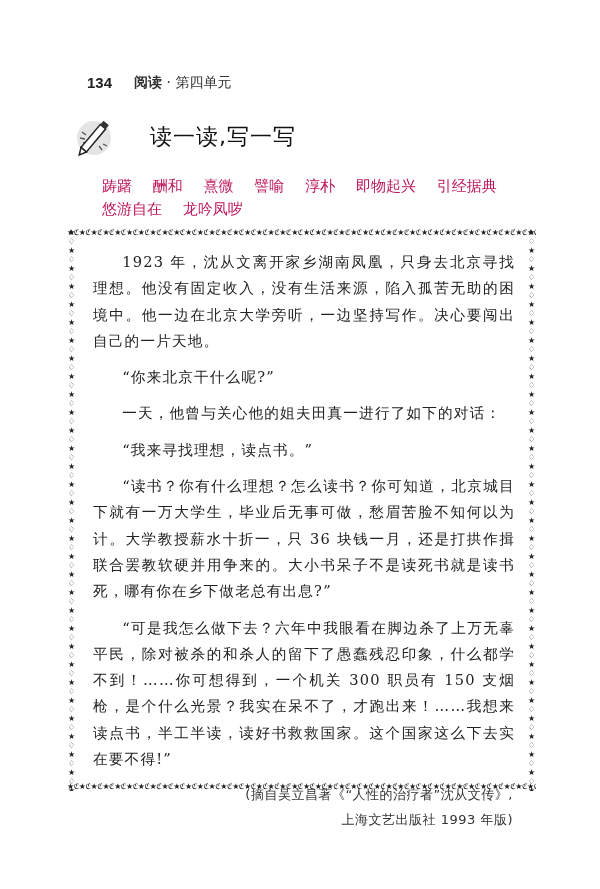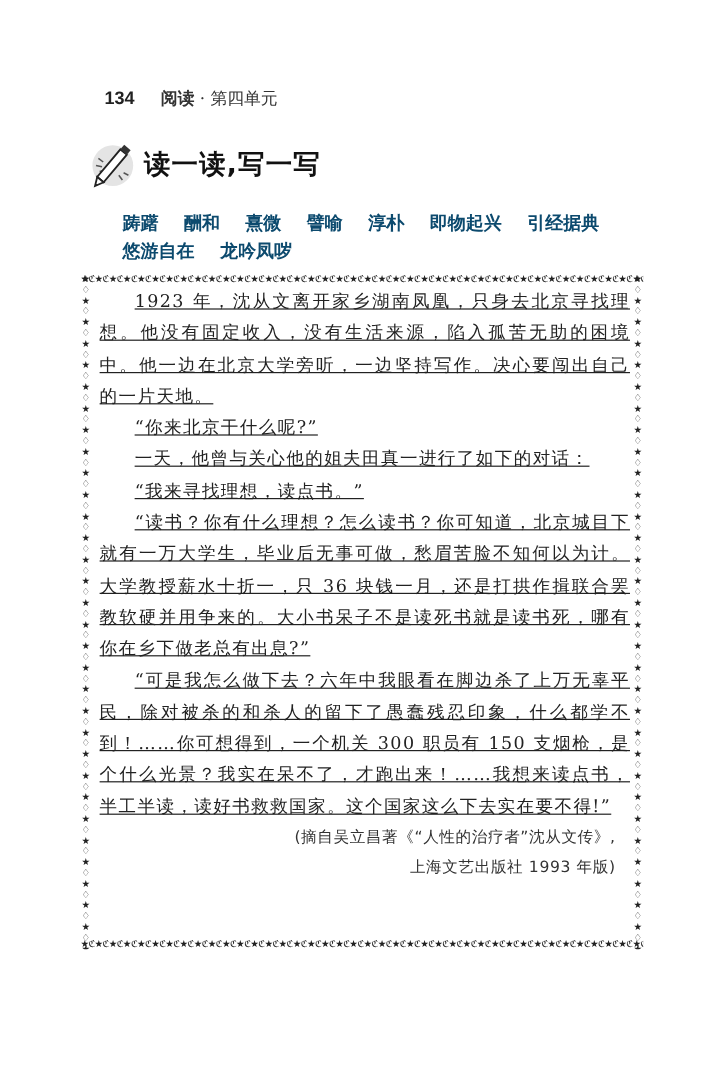--- a/index.html
+++ b/index.html
@@ -6,32 +6,32 @@
     body {
       width: 600px; height: 889px; background: #ffffff; position: relative; overflow: hidden;
       font-family: "DejaVu Serif", "Liberation Serif", serif; color: #1a1a1a;
     }
     .header { position: absolute; top: 74px; left: 87px; display: flex; align-items: flex-start; }
     .page-num { font-family: "Liberation Sans", "DejaVu Sans", sans-serif; font-size: 15px; font-weight: bold; color: #222; }
     .running-head { margin-left: 22px; font-size: 14px; color: #333; }
     .running-head .bold { font-weight: bold; font-family: "DejaVu Sans", sans-serif; }
     .section-title-row { position: absolute; top: 112px; left: 70px; display: flex; align-items: center; }
     .pencil { width: 50px; height: 50px; }
-    .section-title { font-family: "DejaVu Sans", sans-serif; font-weight: bold; font-size: 22px; letter-spacing: 1px; color: #111; }
-    .vocab { position: absolute; top: 175px; left: 102px; width: 440px; font-size: 15px; font-weight: bold; line-height: 23px; color: #0c4a6e; }
+    .section-title { margin-left: 30px; font-family: "DejaVu Sans", sans-serif; font-weight: normal; font-size: 22px; letter-spacing: 1px; color: #111; }
+    .vocab { position: absolute; top: 175px; left: 102px; width: 440px; font-size: 15px; font-weight: normal; line-height: 23px; color: #be185d; }
     .vocab span { margin-right: 16px; white-space: nowrap; }
     .frame { position: absolute; left: 67px; top: 228px; width: 469px; height: 563px; }
     .border-h { position: absolute; left: 0; right: 0; height: 9px; font-size: 8px; line-height: 9px; letter-spacing: -0.5px; overflow: hidden; white-space: nowrap; color: #222; }
     .border-h.top { top: 0; }
     .border-h.bottom { bottom: 0; }
     .border-v { position: absolute; top: 0; bottom: 0; width: 9px; font-size: 8px; line-height: 9px; overflow: hidden; text-align: center; color: #222; word-break: break-all; }
     .border-v.left { left: 0; }
     .border-v.right { right: 0; }
     .text-body { position: absolute; left: 16px; top: 11px; width: 442px; font-size: 14.6px; line-height: 26.3px; letter-spacing: 1.2px; color: #222; }
-    .text-body p { margin: 0; text-indent: 2em; text-align: justify; text-decoration: underline; }
+    .text-body p { margin: 10px; text-indent: 2em; text-align: justify; }
     .citation { text-align: right; font-family: "DejaVu Sans", sans-serif; font-size: 13px; line-height: 25px; letter-spacing: 0.5px; color: #333; padding-right: 12px; }
   </style>
 </head>
 <body>
 
 <div class="header">
   <span class="page-num">134</span>
   <span class="running-head">
     <span class="bold">阅读</span>
     <span>·</span>

